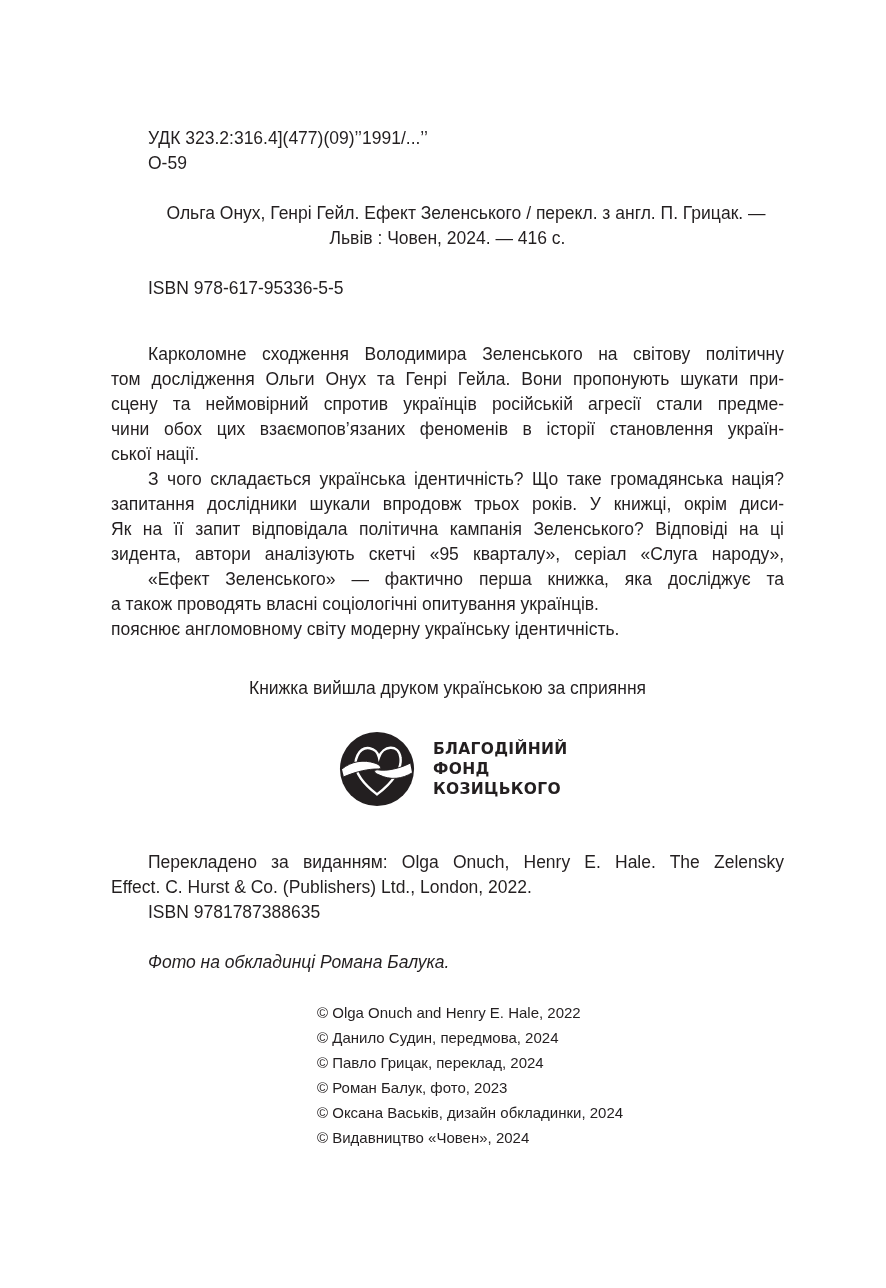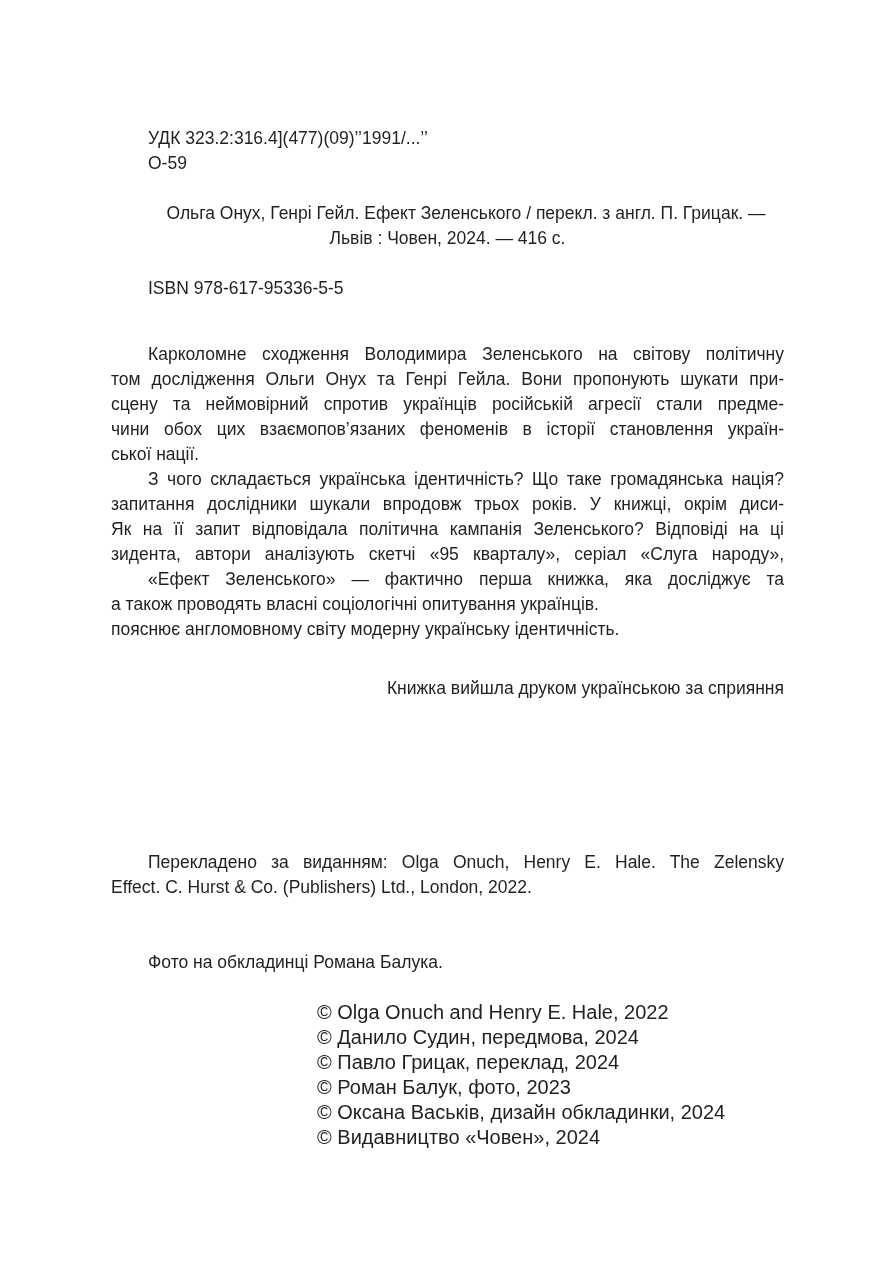--- a/index.html
+++ b/index.html
@@ -8,21 +8,21 @@
   .page { position: absolute; left: 4px; top: 0; width: 886px; height: 984px; }
   .block { position: absolute; left: 107px; width: 673px; font-size: 17.5px; line-height: 25px; }
   .line { display: block; white-space: nowrap; }
   .indent { padding-left: 37px; }
   .just { text-align: justify; text-align-last: justify; white-space: normal; }
   .center-block { position: absolute; left: 107px; width: 673px; text-align: center; font-size: 17.5px; line-height: 22px; }
   .logo { position: absolute; left: 334px; top: 730px; width: 220px; height: 80px; }
   .logo-circle { position: absolute; left: 0; top: 0; width: 78px; height: 78px; }
   .logo-text { position: absolute; left: 95px; top: 9px; font-family: "DejaVu Sans", sans-serif;
                font-weight: bold; font-size: 15.5px; line-height: 20px; letter-spacing: 0.3px; color: #231f20; }
-  .copyrights { position: absolute; left: 313px; top: 1000px; font-size: 20px; line-height: 25px; }
+  .copyrights { position: absolute; left: 313px; top: 1000px; font-size: 15px; line-height: 25px; }
 </style>
 </head>
 <body>
 
 <div class="page">
 
   <div class="block" style="top:126px;">
     <span class="line indent">УДК 323.2:316.4](477)(09)’’1991/...’’</span>
     <span class="line indent">О-59</span>
   </div>
@@ -44,31 +44,45 @@
     <span class="line">ської нації.</span>
     <span class="line just indent">З чого складається українська ідентичність? Що таке громадянська нація?</span>
     <span class="line just">запитання дослідники шукали впродовж трьох років. У книжці, окрім диси-</span>
     <span class="line just">Як на її запит відповідала політична кампанія Зеленського? Відповіді на ці</span>
     <span class="line just">зидента, автори аналізують скетчі «95 кварталу», серіал «Слуга народу»,</span>
     <span class="line just indent">«Ефект Зеленського» — фактично перша книжка, яка досліджує та</span>
     <span class="line">а також проводять власні соціологічні опитування українців.</span>
     <span class="line">пояснює англомовному світу модерну українську ідентичність.</span>
   </div>
 
-  <div class="center-block" style="top:677px;text-align:right;">
+  <div class="center-block" style="top:677px;">
     <span class="line" style="white-space:normal;">Книжка вийшла друком українською за сприяння</span>
   </div>
 
+  <div class="logo">
+    <svg class="logo-circle" viewBox="0 0 80 80" width="78" height="78">
+      <circle cx="40" cy="40" r="38" fill="#231f20"></circle>
+      <path d="M40 66 C 22 52, 14 38, 20 26 C 26 14, 40 18, 42 28 C 46 16, 62 14, 64 28 C 66 40, 56 54, 40 66 Z" fill="none" stroke="#ffffff" stroke-width="2.5"></path>
+      <path d="M4 40 C 14 32, 26 30, 38 34 C 44 36, 46 40, 40 40 C 32 40, 20 42, 6 48" fill="#ffffff" stroke="#231f20" stroke-width="1"></path>
+      <path d="M76 44 C 66 50, 54 52, 42 46 C 36 44, 36 40, 42 41 C 50 42, 62 40, 74 34" fill="#ffffff" stroke="#231f20" stroke-width="1"></path>
+    </svg>
+    <div class="logo-text">
+      <span class="line">БЛАГОДІЙНИЙ</span>
+      <span class="line">ФОНД</span>
+      <span class="line">КОЗИЦЬКОГО</span>
+    </div>
+  </div>
 
   <div class="block" style="top:850px;">
     <span class="line just indent">Перекладено за виданням: Olga Onuch, Henry E. Hale. The Zelensky</span>
     <span class="line">Effect. C. Hurst &amp; Co. (Publishers) Ltd., London, 2022.</span>
+    <span class="line indent">ISBN 9781787388635</span>
   </div>
 
-  <div class="block" style="top:950px;">
+  <div class="block" style="top:950px;font-style:italic;">
     <span class="line indent">Фото на обкладинці Романа Балука.</span>
   </div>
 
   <div class="copyrights">
     <span class="line">© Olga Onuch and Henry E. Hale, 2022</span>
     <span class="line">© Данило Судин, передмова, 2024</span>
     <span class="line">© Павло Грицак, переклад, 2024</span>
     <span class="line">© Роман Балук, фото, 2023</span>
     <span class="line">© Оксана Васьків, дизайн обкладинки, 2024</span>
     <span class="line">© Видавництво «Човен», 2024</span>

